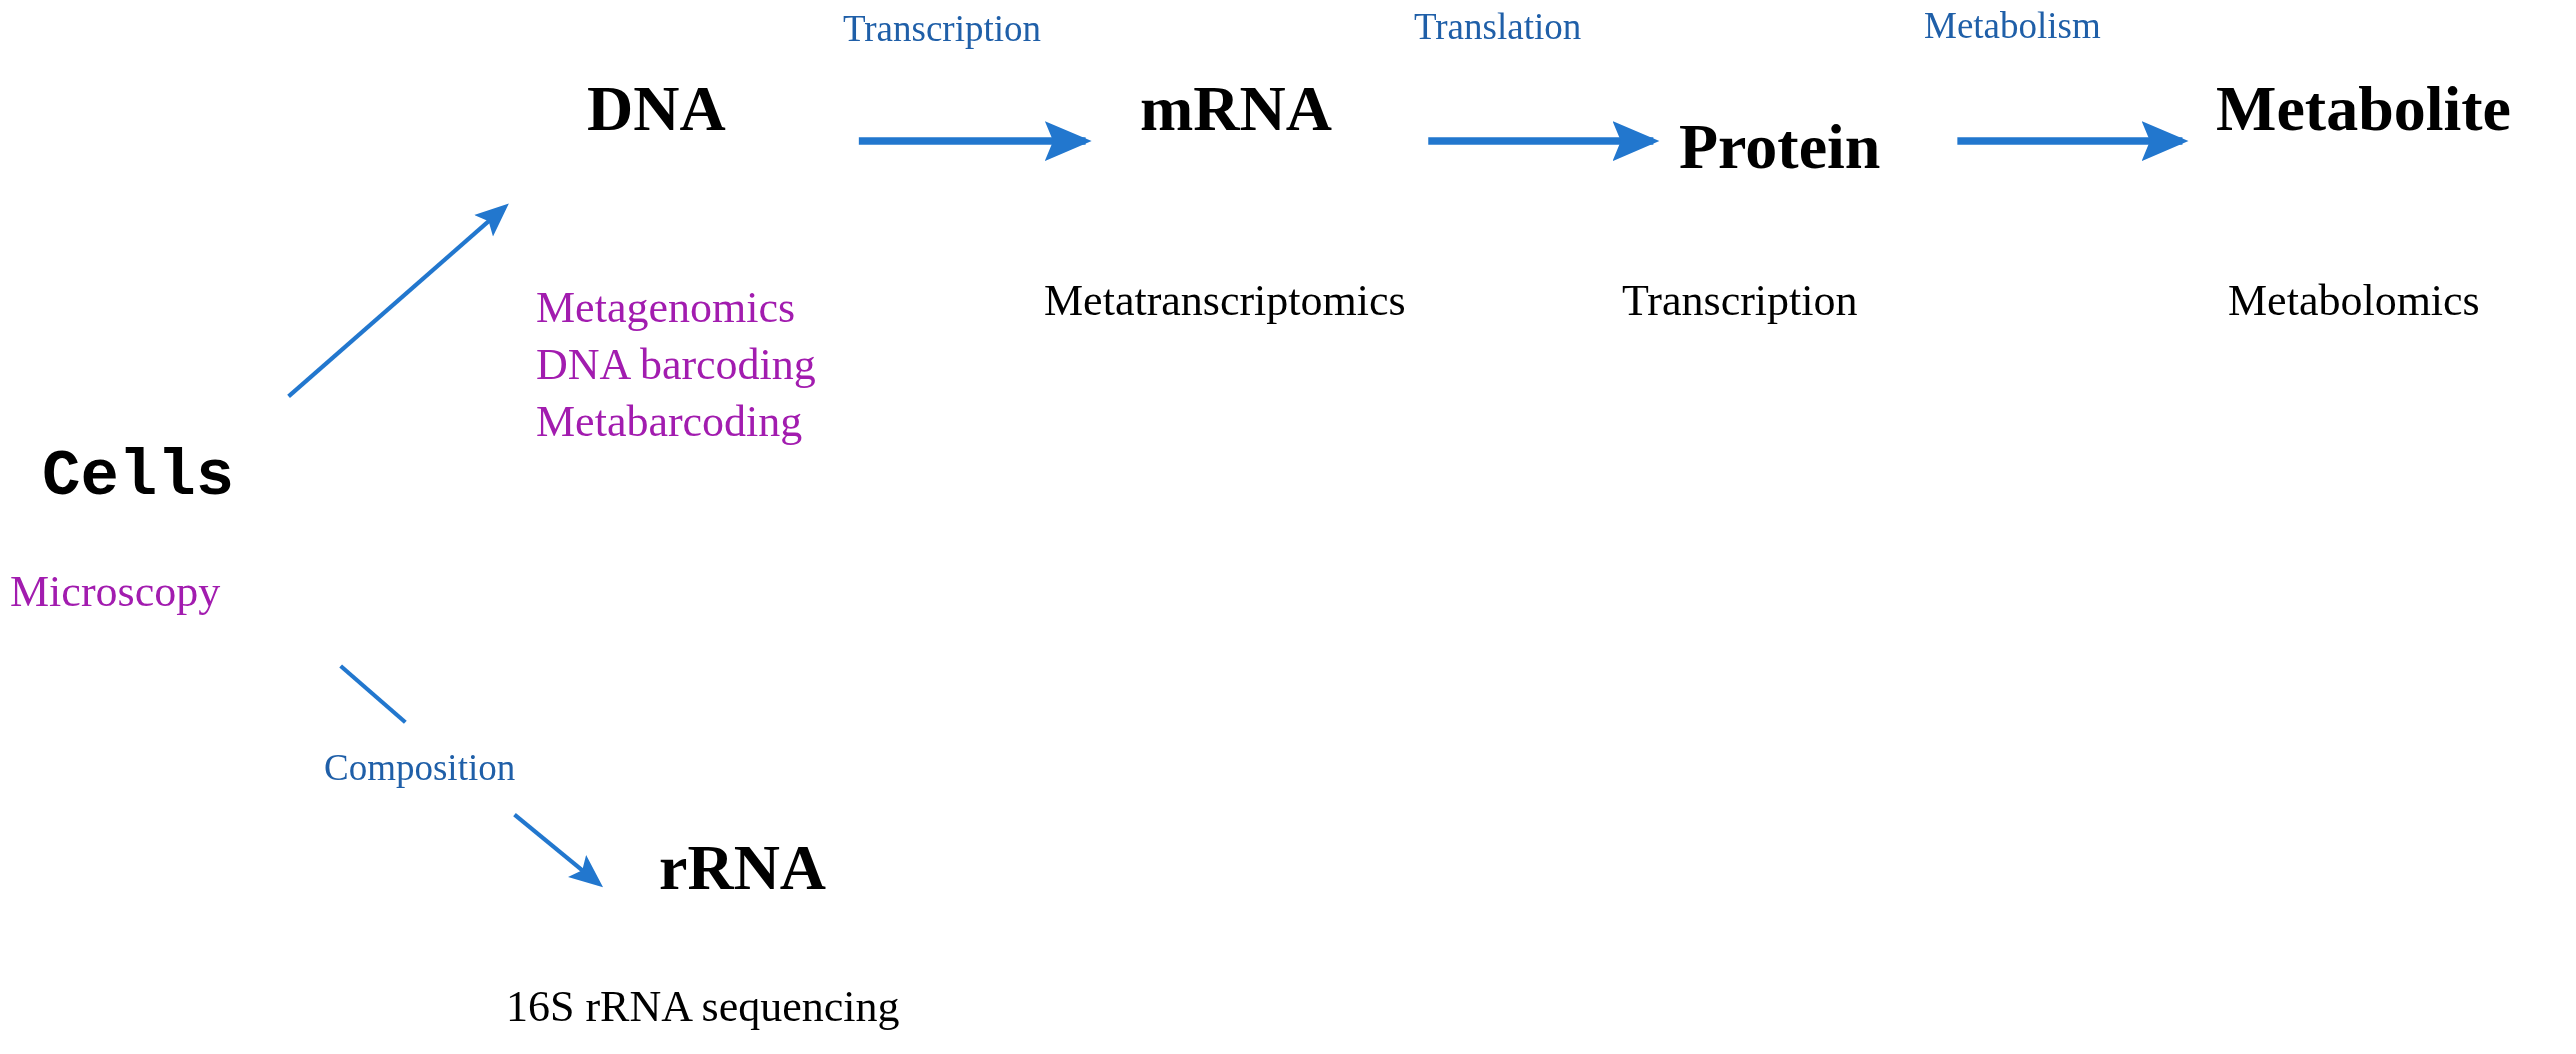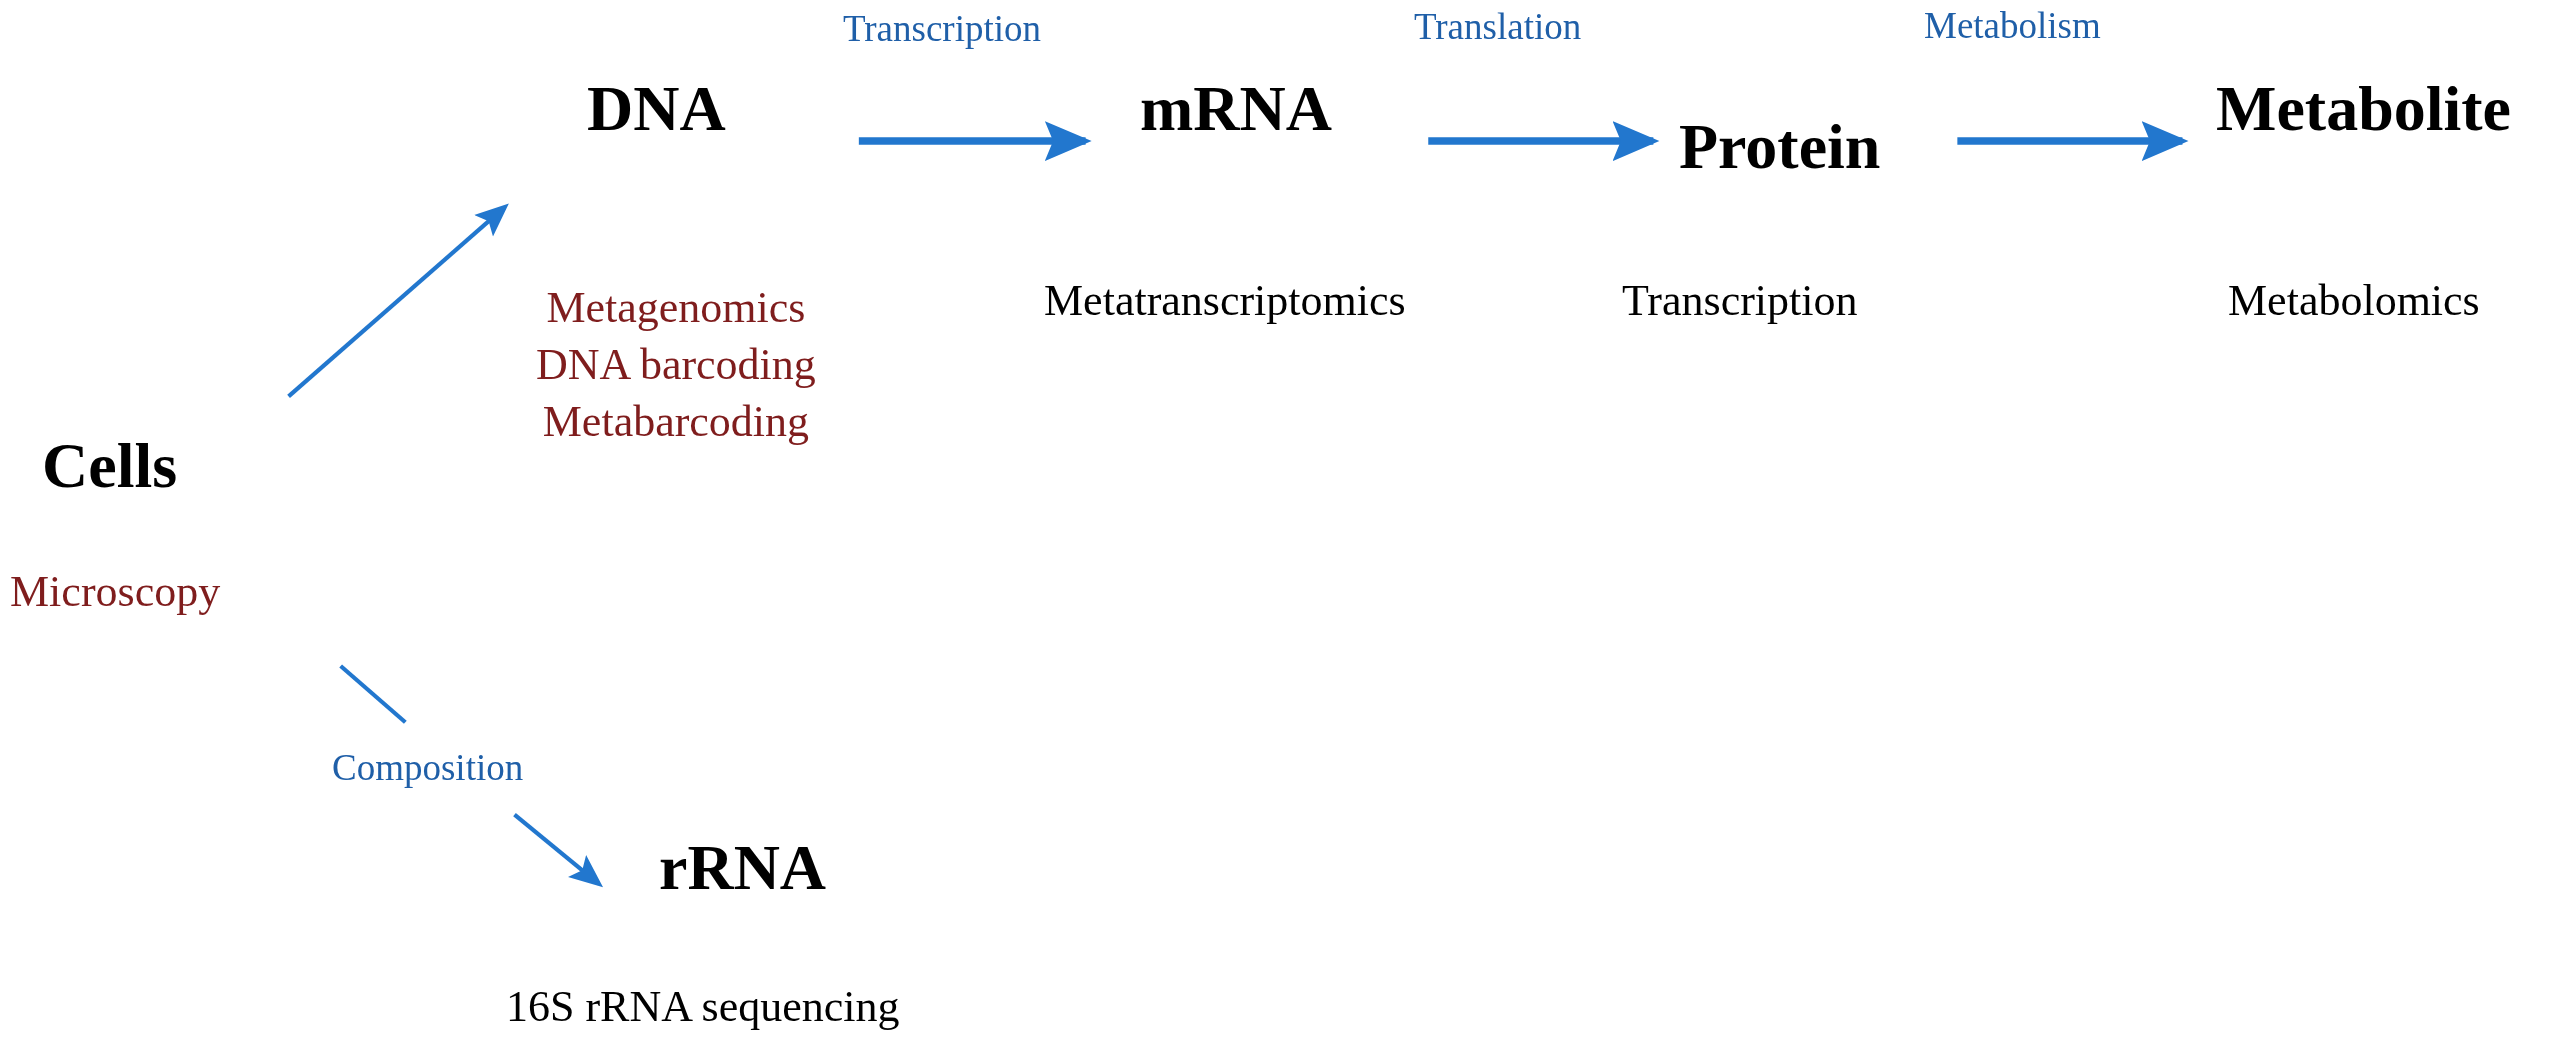--- a/index.html
+++ b/index.html
@@ -38,23 +38,22 @@
     position: absolute;
     font-size: 44px;
     line-height: 1;
     color: #000000;
     white-space: nowrap;
   }
   .method-stack {
     position: absolute;
     font-size: 44px;
     line-height: 1.30;
-    color: #7f1d1d;
+    color: #a21caf;
     white-space: nowrap;
-    text-align: center;
   }
   .method-stack div { white-space: nowrap; }
   svg.arrows {
     position: absolute;
     left: 0;
     top: 0;
     width: 2576px;
     height: 1054px;
     pointer-events: none;
   }
@@ -97,31 +96,31 @@
   </svg>
 
   <div class="node" style="left:587px; top:77px;">DNA</div>
 
   <div class="node" style="left:1140px; top:77px;">mRNA</div>
 
   <div class="node" style="left:1679px; top:77px;margin-top:38px;">Protein</div>
 
   <div class="node" style="left:2216px; top:77px;">Metabolite</div>
 
-  <div class="node" style="left:42px; top:434px;">Cells</div>
+  <div class="node" style="left:42px; top:445px;font-family:Liberation Mono, monospace;">Cells</div>
 
   <div class="node" style="left:659px; top:836px;">rRNA</div>
 
   <div class="edge-label" style="left:843px; top:10px;">Transcription</div>
 
   <div class="edge-label" style="left:1406px; top:8.4px;margin-left:8px;">Translation</div>
 
   <div class="edge-label" style="left:1924px; top:6.7px;">Metabolism</div>
 
-  <div class="edge-label" style="left:332px; top:749px;">Composition</div>
+  <div class="edge-label" style="left:324px; top:749px;">Composition</div>
 
   <div class="method-stack" style="left:536px; top:279px;">
     <div>Metagenomics</div>
     <div>DNA barcoding</div>
     <div>Metabarcoding</div>
   </div>
 
   <div class="method" style="left:1044px; top:279px;">Metatranscriptomics</div>
 
   <div class="method" style="left:1622px; top:279px;">Transcription</div>

